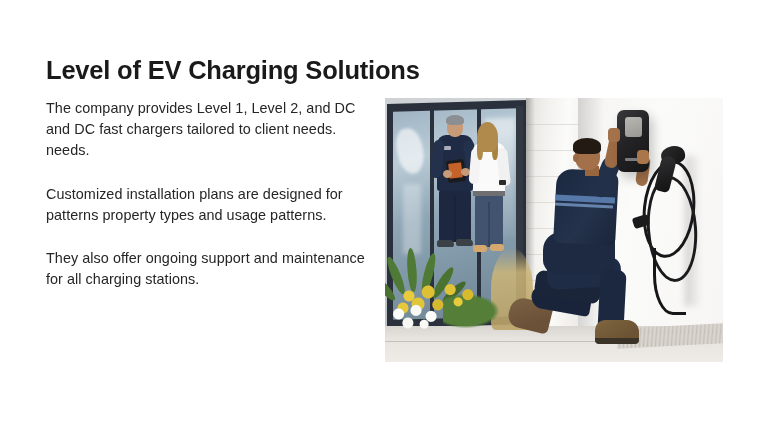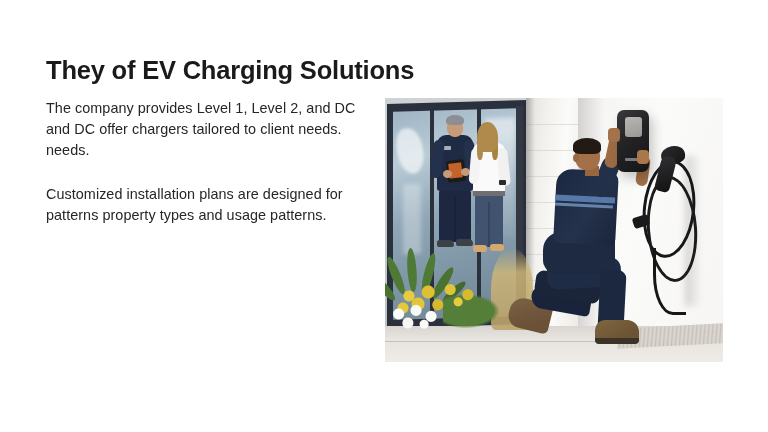--- a/index.html
+++ b/index.html
@@ -358,25 +358,26 @@
     left: 300px; top: 58px; width: 16px; height: 150px;
     background: linear-gradient(90deg,rgba(120,118,115,0.30),rgba(120,118,115,0));
     filter: blur(3px);
   }
 </style>
 </head>
 <body>
 
 <div class="slide">
 
-  <h1 class="slide-title">They of EV Charging Solutions</h1>
+  <h1 class="slide-title">Level of EV Charging Solutions</h1>
 
   <div class="body-col">
-    <p class="para">The company provides Level 1, Level 2, and DC and DC offer chargers tailored to client needs. needs.</p>
+    <p class="para">The company provides Level 1, Level 2, and DC and DC fast chargers tailored to client needs. needs.</p>
     <p class="para">Customized installation plans are designed for patterns property types and usage patterns.</p>
+    <p class="para">They also offer ongoing support and maintenance for all charging stations.</p>
   </div>
 
   <div class="photo">
 
     <div class="ph-wallfar"></div>
 
     <div class="ph-doorframe"></div>
     <div class="ph-glass"></div>
     <div class="ph-reflect1"></div>
     <div class="ph-reflect2"></div>

